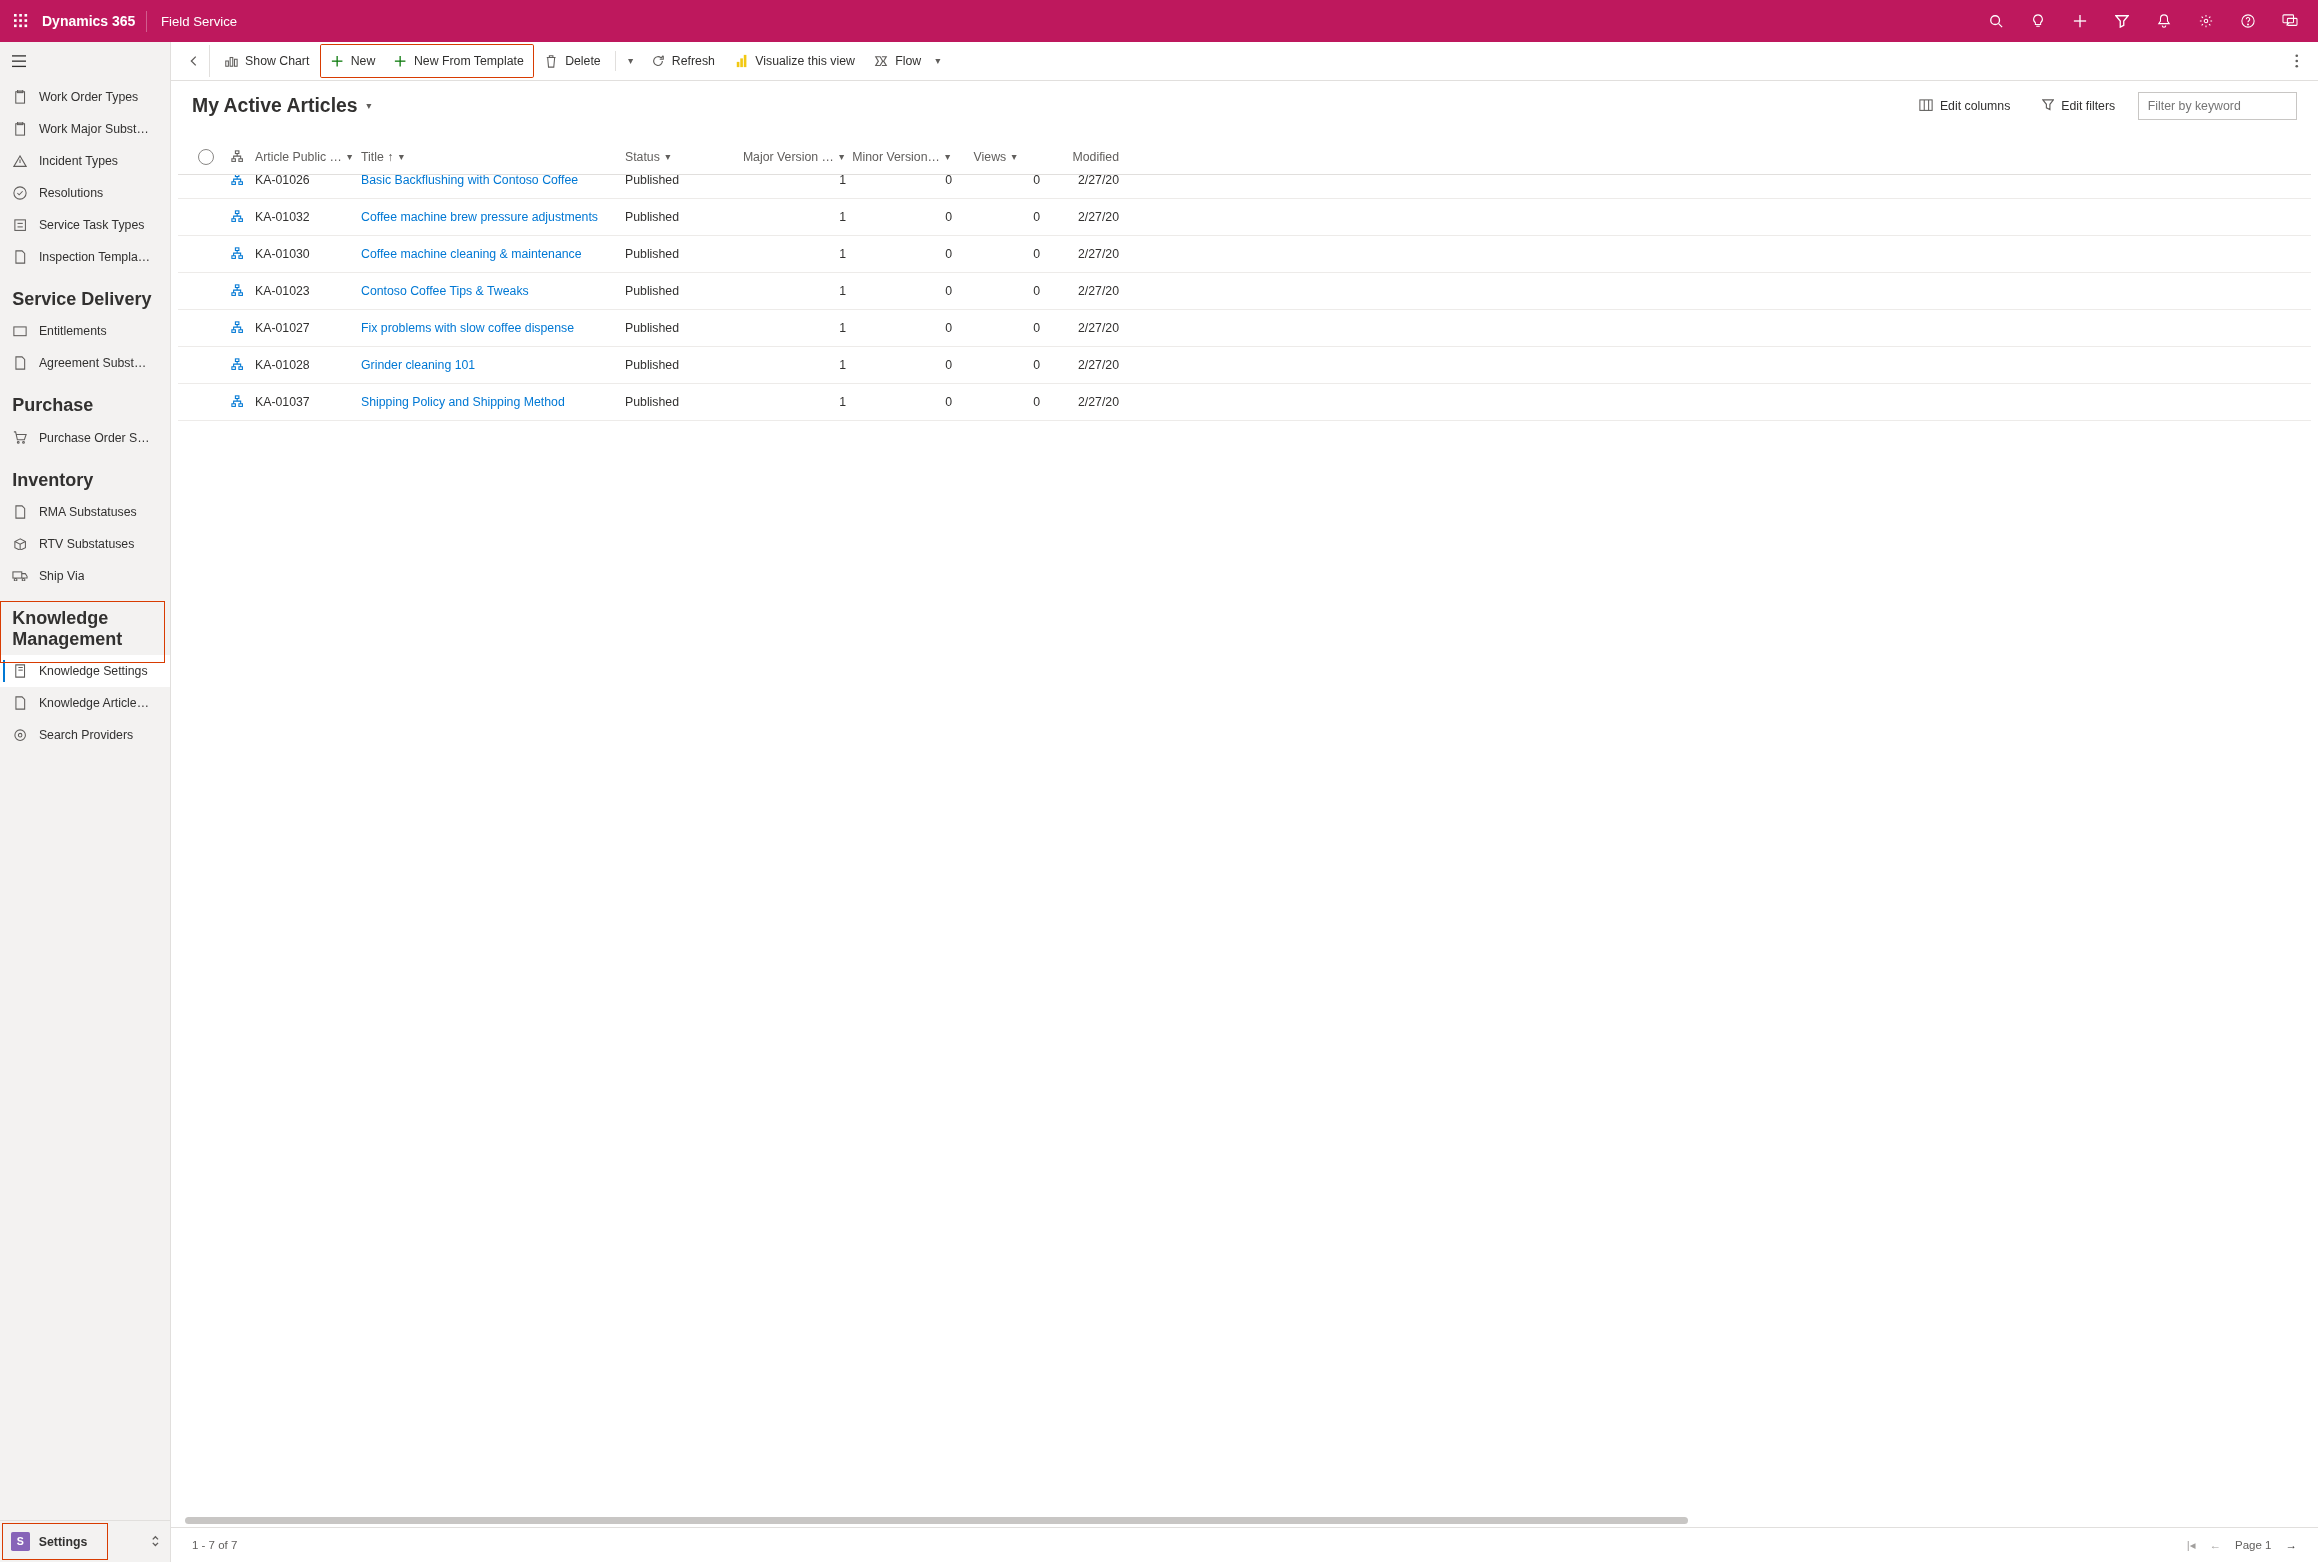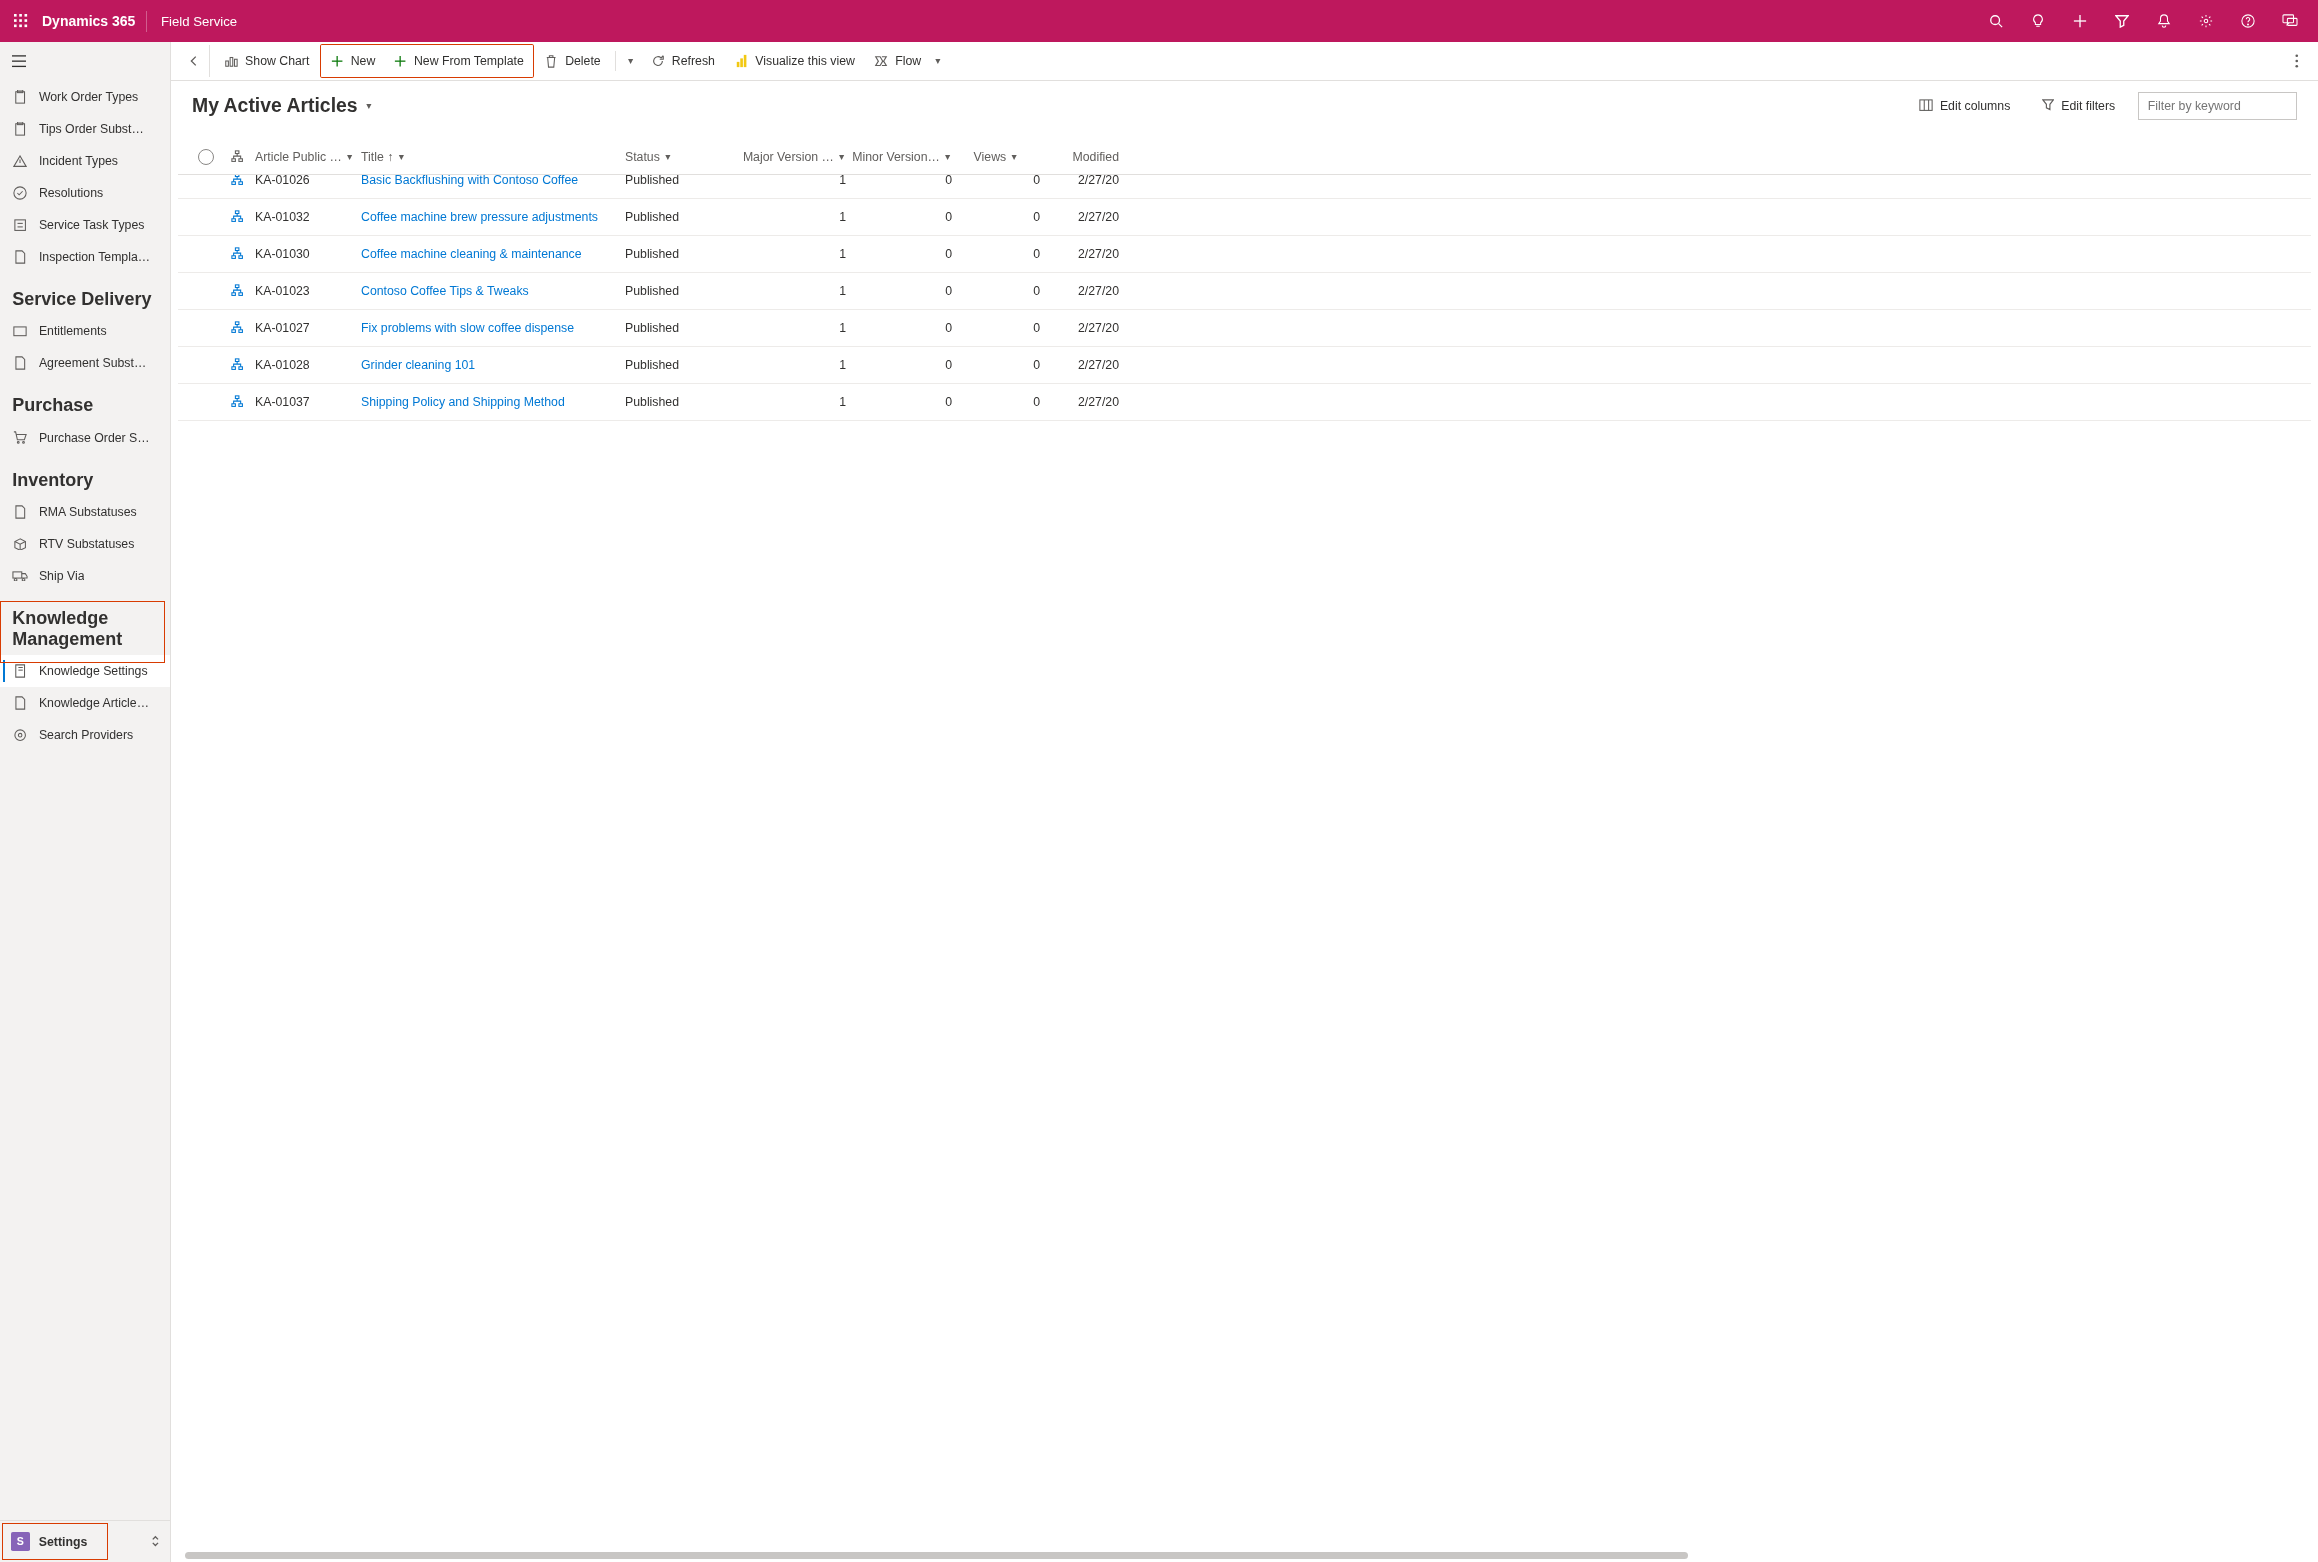--- a/index.html
+++ b/index.html
@@ -157,21 +157,21 @@
             </span>
             <span class="nav-label">Work Order Types</span>
           </div>
         <div class="nav-item">
             <span class="nav-icon">
               <svg width="12.3" height="14" fill="none" stroke="#605e5c" stroke-width="1.2" viewBox="0 0 14 16">
                 <rect x="2" y="2" width="10" height="13"></rect>
                 <rect x="4" y="0" width="6" height="3"></rect>
               </svg>
             </span>
-            <span class="nav-label">Tips Order Subst…</span>
+            <span class="nav-label">Work Major Subst…</span>
           </div>
         <div class="nav-item">
             <span class="nav-icon">
               <svg width="14" height="12.3" fill="none" stroke="#605e5c" stroke-width="1.2" viewBox="0 0 16 14">
                 <path d="M8 1L1 13h14z"></path>
                 <line x1="8" y1="5" x2="8" y2="9"></line>
               </svg>
             </span>
             <span class="nav-label">Incident Types</span>
           </div>
@@ -587,16 +587,26 @@
               <div class="col-major">1</div>
               <div class="col-minor">0</div>
               <div class="col-views">0</div>
               <div class="col-mod">2/27/20</div>
             </div>
           </div>
       </div>
 
       <div class="scroll-ghost"></div>
 
+      <div class="footer">
+        <span>1 - 7 of 7</span>
+        <div class="footer-spacer"></div>
+        <div class="page-ctrl">
+          <span class="page-arrow">|◂</span>
+          <span class="page-arrow">←</span>
+          <span>Page 1</span>
+          <span class="page-arrow" style="color:#323130">→</span>
+        </div>
+      </div>
     </div>
   </div>
 </div>
 
 
 </body></html>

